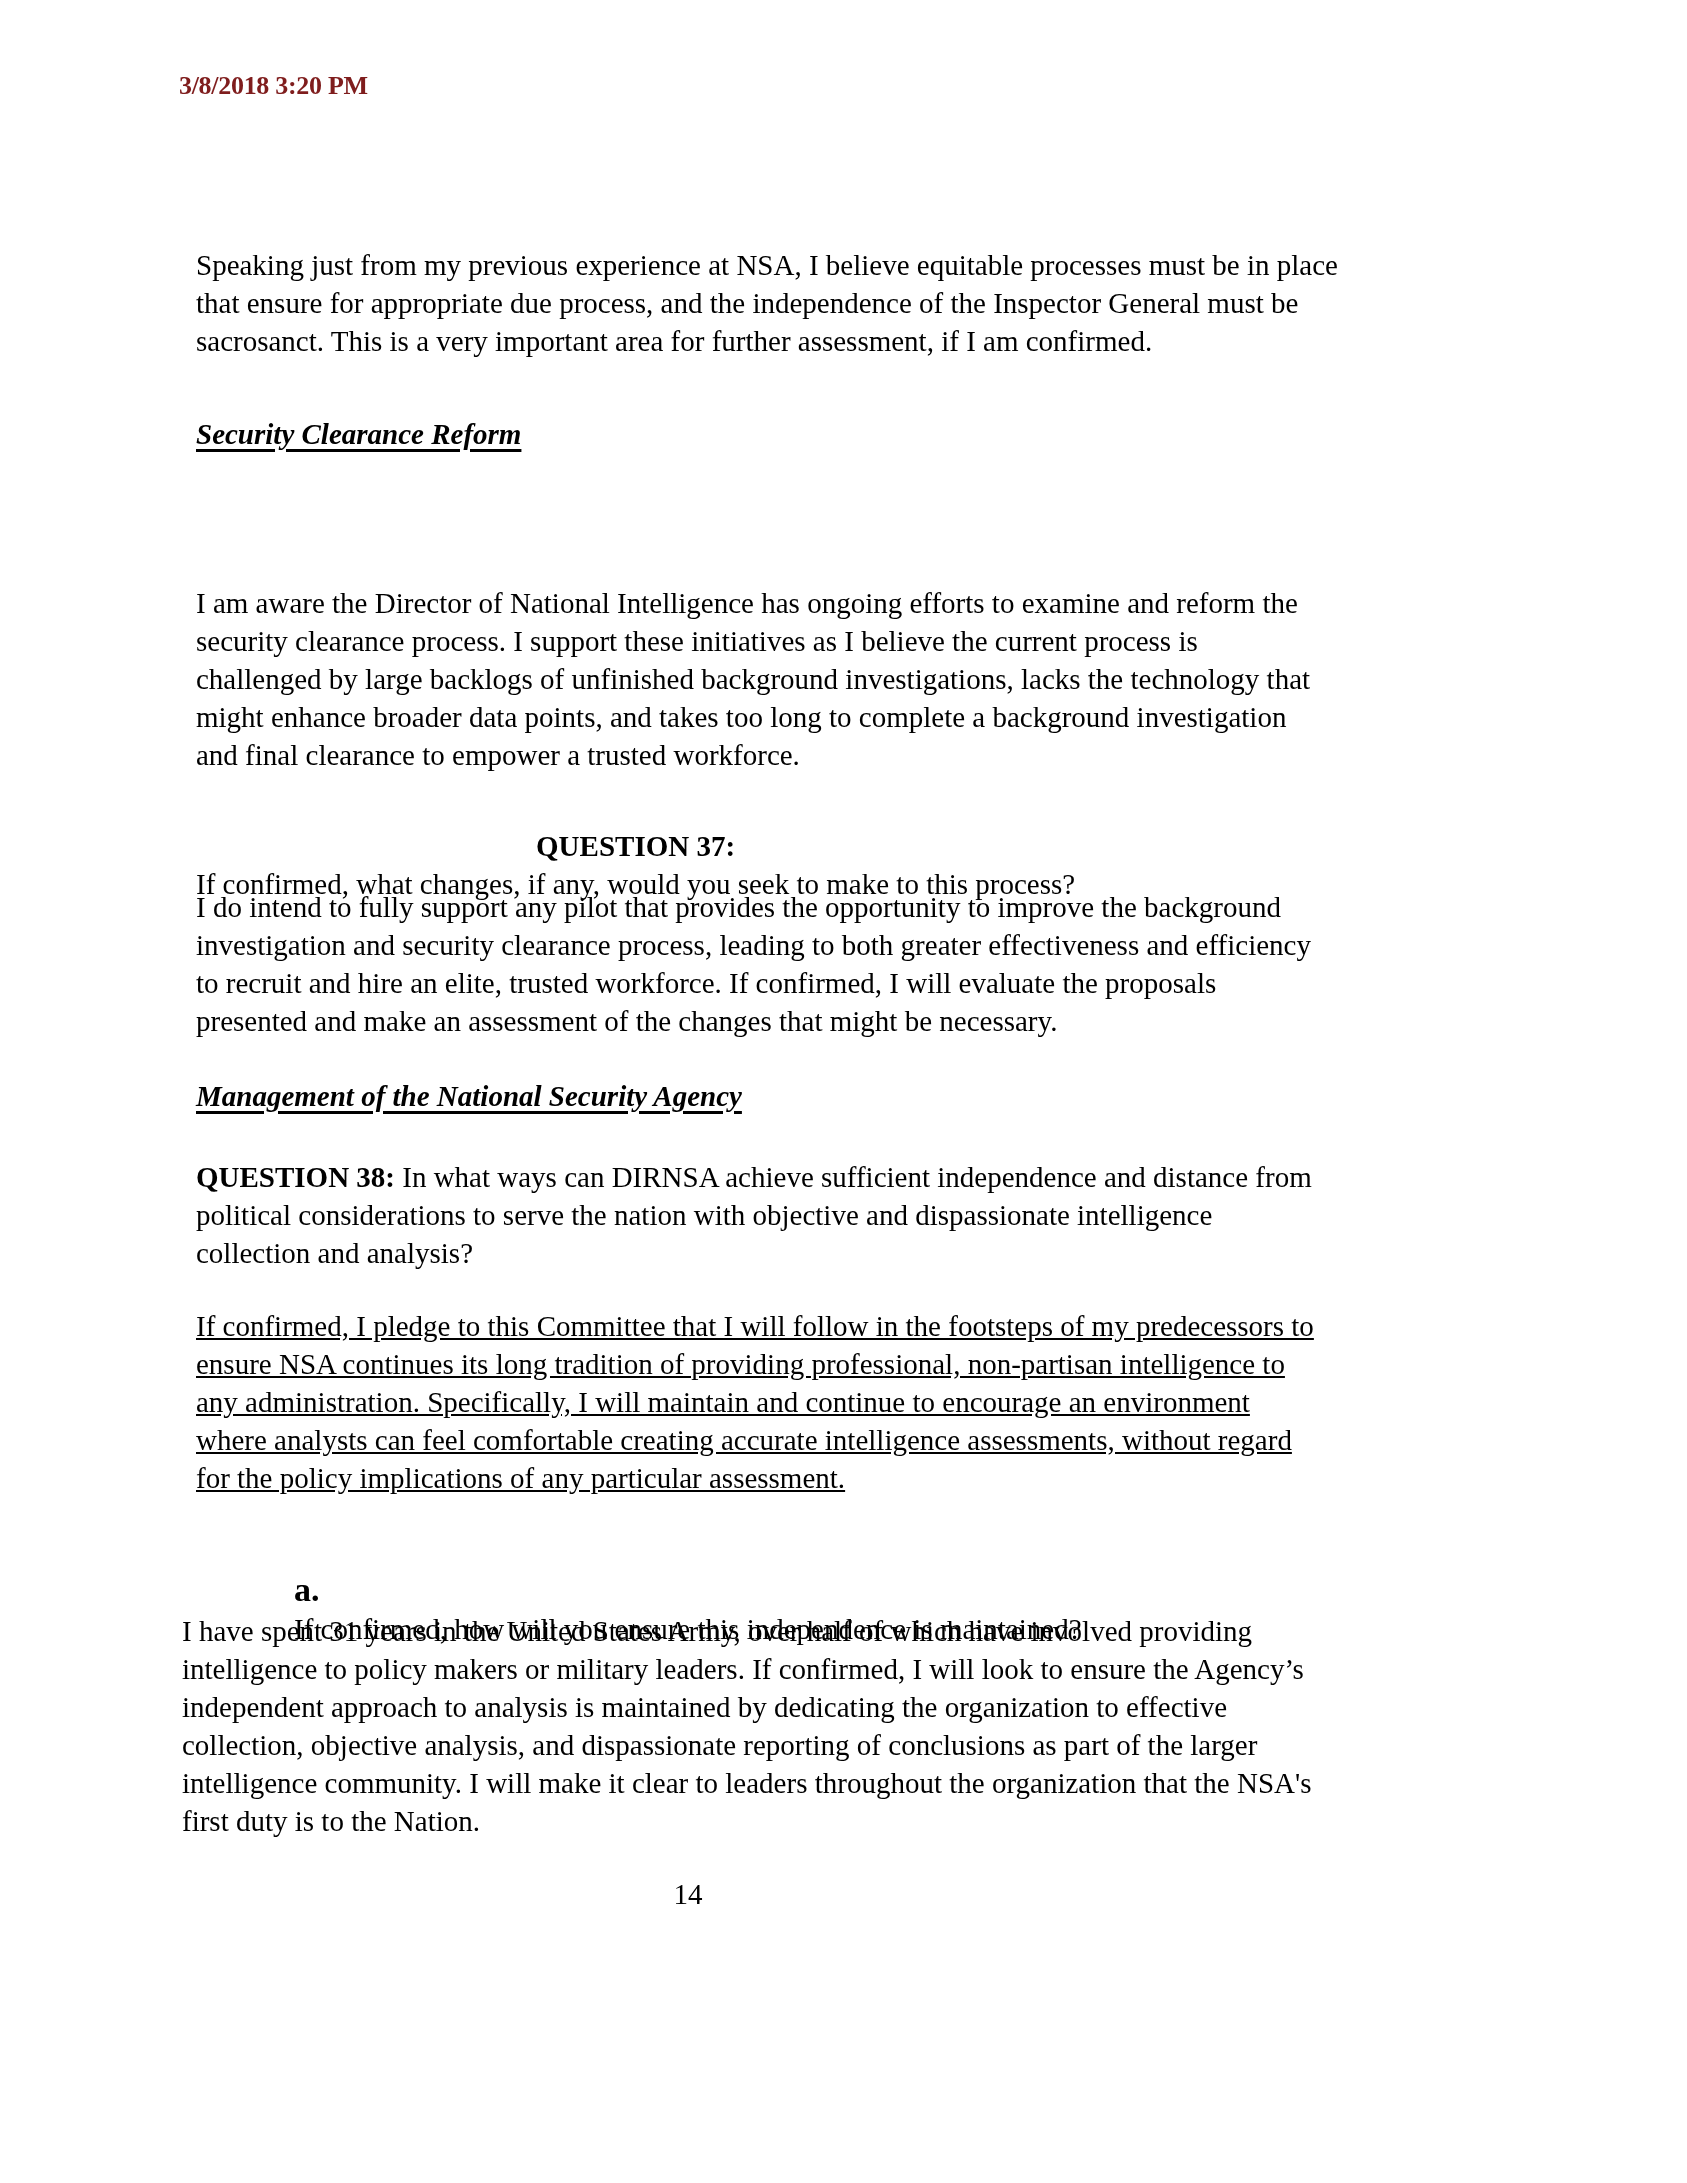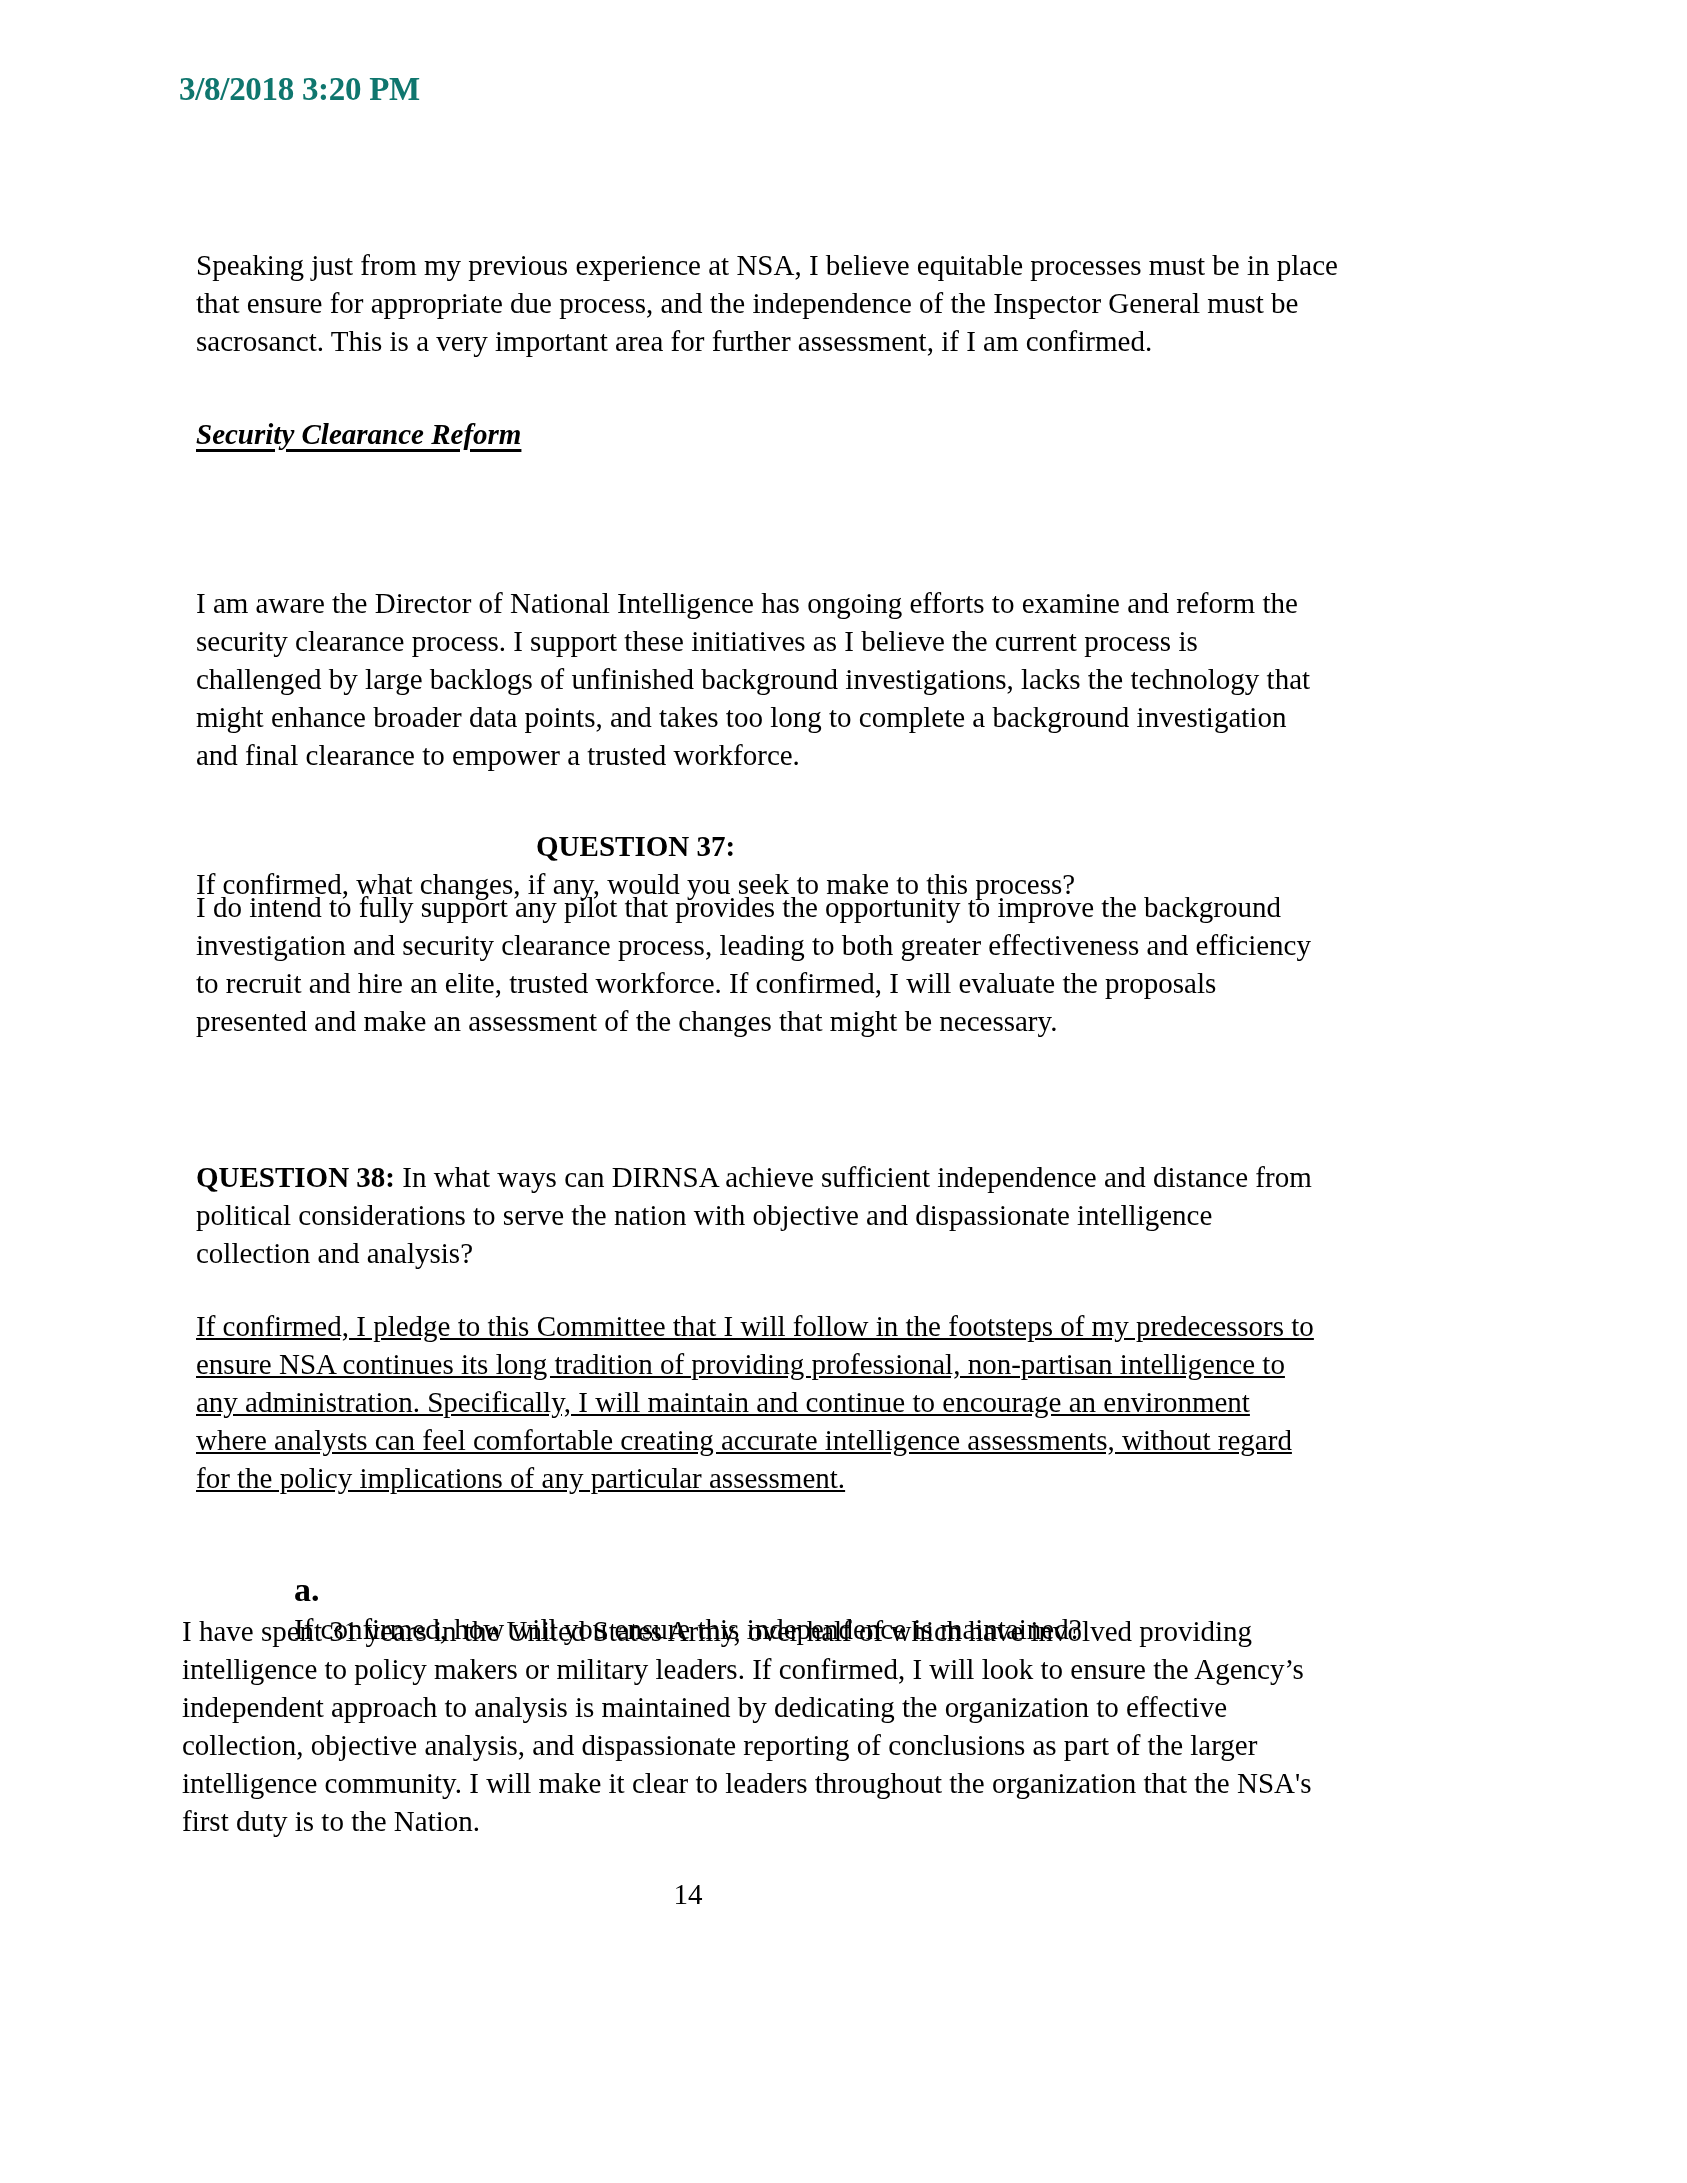--- a/index.html
+++ b/index.html
@@ -9,23 +9,23 @@
     position: relative;
     overflow: hidden;
     font-family: "Liberation Serif", "DejaVu Serif", serif;
     color: #000000;
   }
   .page { position: absolute; left: 0; top: 0; width: 1687px; height: 2183px; }
   .stamp {
     position: absolute;
     left: 179px;
     top: 71px;
-    font-size: 33px;
+    font-size: 26px;
     font-weight: bold;
-    color: #0f766e;
+    color: #7f1d1d;
     letter-spacing: -0.3px;
   }
   .block {
     position: absolute;
     font-size: 29px;
     line-height: 38px;
     white-space: pre-line;
   }
   .heading {
     position: absolute;
@@ -70,20 +70,21 @@
   <div class="block" style="left:196px; top:789px;text-align:center;">
     <span class="q-label">QUESTION 37:</span>
     <span>If confirmed, what changes, if any, would you seek to make to this process?</span>
   </div>
 
   <div class="block" style="left:196px; top:888px;">I do intend to fully support any pilot that provides the opportunity to improve the background
 investigation and security clearance process, leading to both greater effectiveness and efficiency
 to recruit and hire an elite, trusted workforce. If confirmed, I will evaluate the proposals
 presented and make an assessment of the changes that might be necessary.</div>
 
+  <div class="heading" style="left:196px; top:1080px;">Management of the National Security Agency</div>
 
   <div class="block" style="left:196px; top:1158px; white-space:normal;">
     <span class="q-label">QUESTION 38:</span>
     <span style="white-space:pre-line;">In what ways can DIRNSA achieve sufficient independence and distance from
 political considerations to serve the nation with objective and dispassionate intelligence
 collection and analysis?</span>
   </div>
 
   <div class="block" style="left:196px; top:1307px;text-decoration:underline;">If confirmed, I pledge to this Committee that I will follow in the footsteps of my predecessors to
 ensure NSA continues its long tradition of providing professional, non-partisan intelligence to

